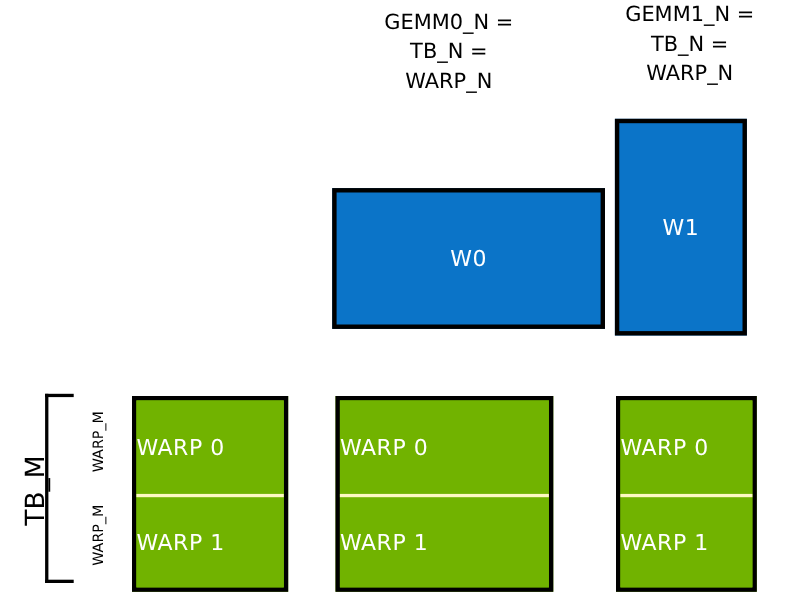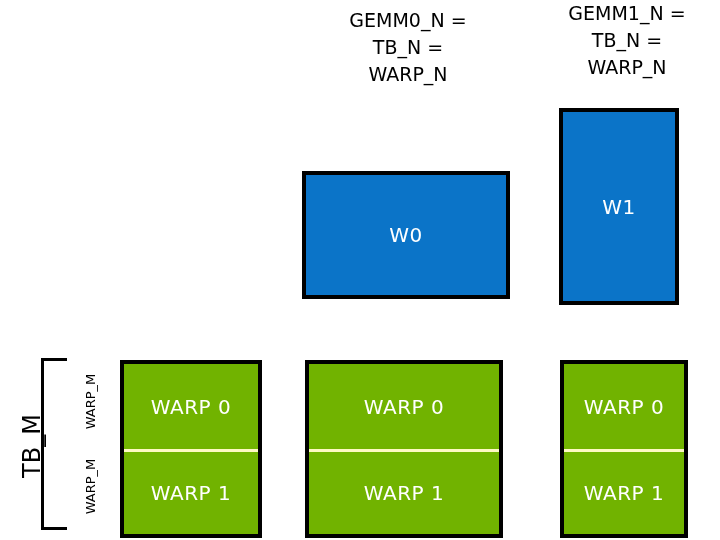--- a/index.html
+++ b/index.html
@@ -50,21 +50,20 @@
     border: 4px solid #000000;
     background: #71b300;
     display: flex;
     flex-direction: column;
   }
   .warp-cell {
     box-sizing: border-box;
     flex: 1 1 50%;
     display: flex;
     align-items: center;
-    justify-content: center;
     color: #ffffff;
     font-size: 20px;
     letter-spacing: 0.5px;
     background: #71b300;
   }
   .warp-cell + .warp-cell {
     border-top: 3px solid #fef9c3;
   }
 
   
@@ -100,21 +99,21 @@
     <span>TB_N =</span>
     <span>WARP_N</span>
   </div>
 
   <div class="caption" style="left:537px; top:0; width:180px;">
     <span>GEMM1_N =</span>
     <span>TB_N =</span>
     <span>WARP_N</span>
   </div>
 
-  <div class="tile tile-blue" style="left:302px; top:171px; width:208px; height:128px;">
+  <div class="tile tile-blue" style="left:302px; top:171px; width:248px; height:128px;">
     <span>W0</span>
   </div>
 
   <div class="tile tile-blue" style="left:559px; top:108px; width:120px; height:197px;justify-content:center;">
     <span>W1</span>
   </div>
 
   <div class="bracket" style="left:41px; top:358px; width:26px; height:172px;"></div>
 
   <div class="vlabel vlabel-tbm" style="left:-28px; top:432px; width:120px;">TB_M</div>

